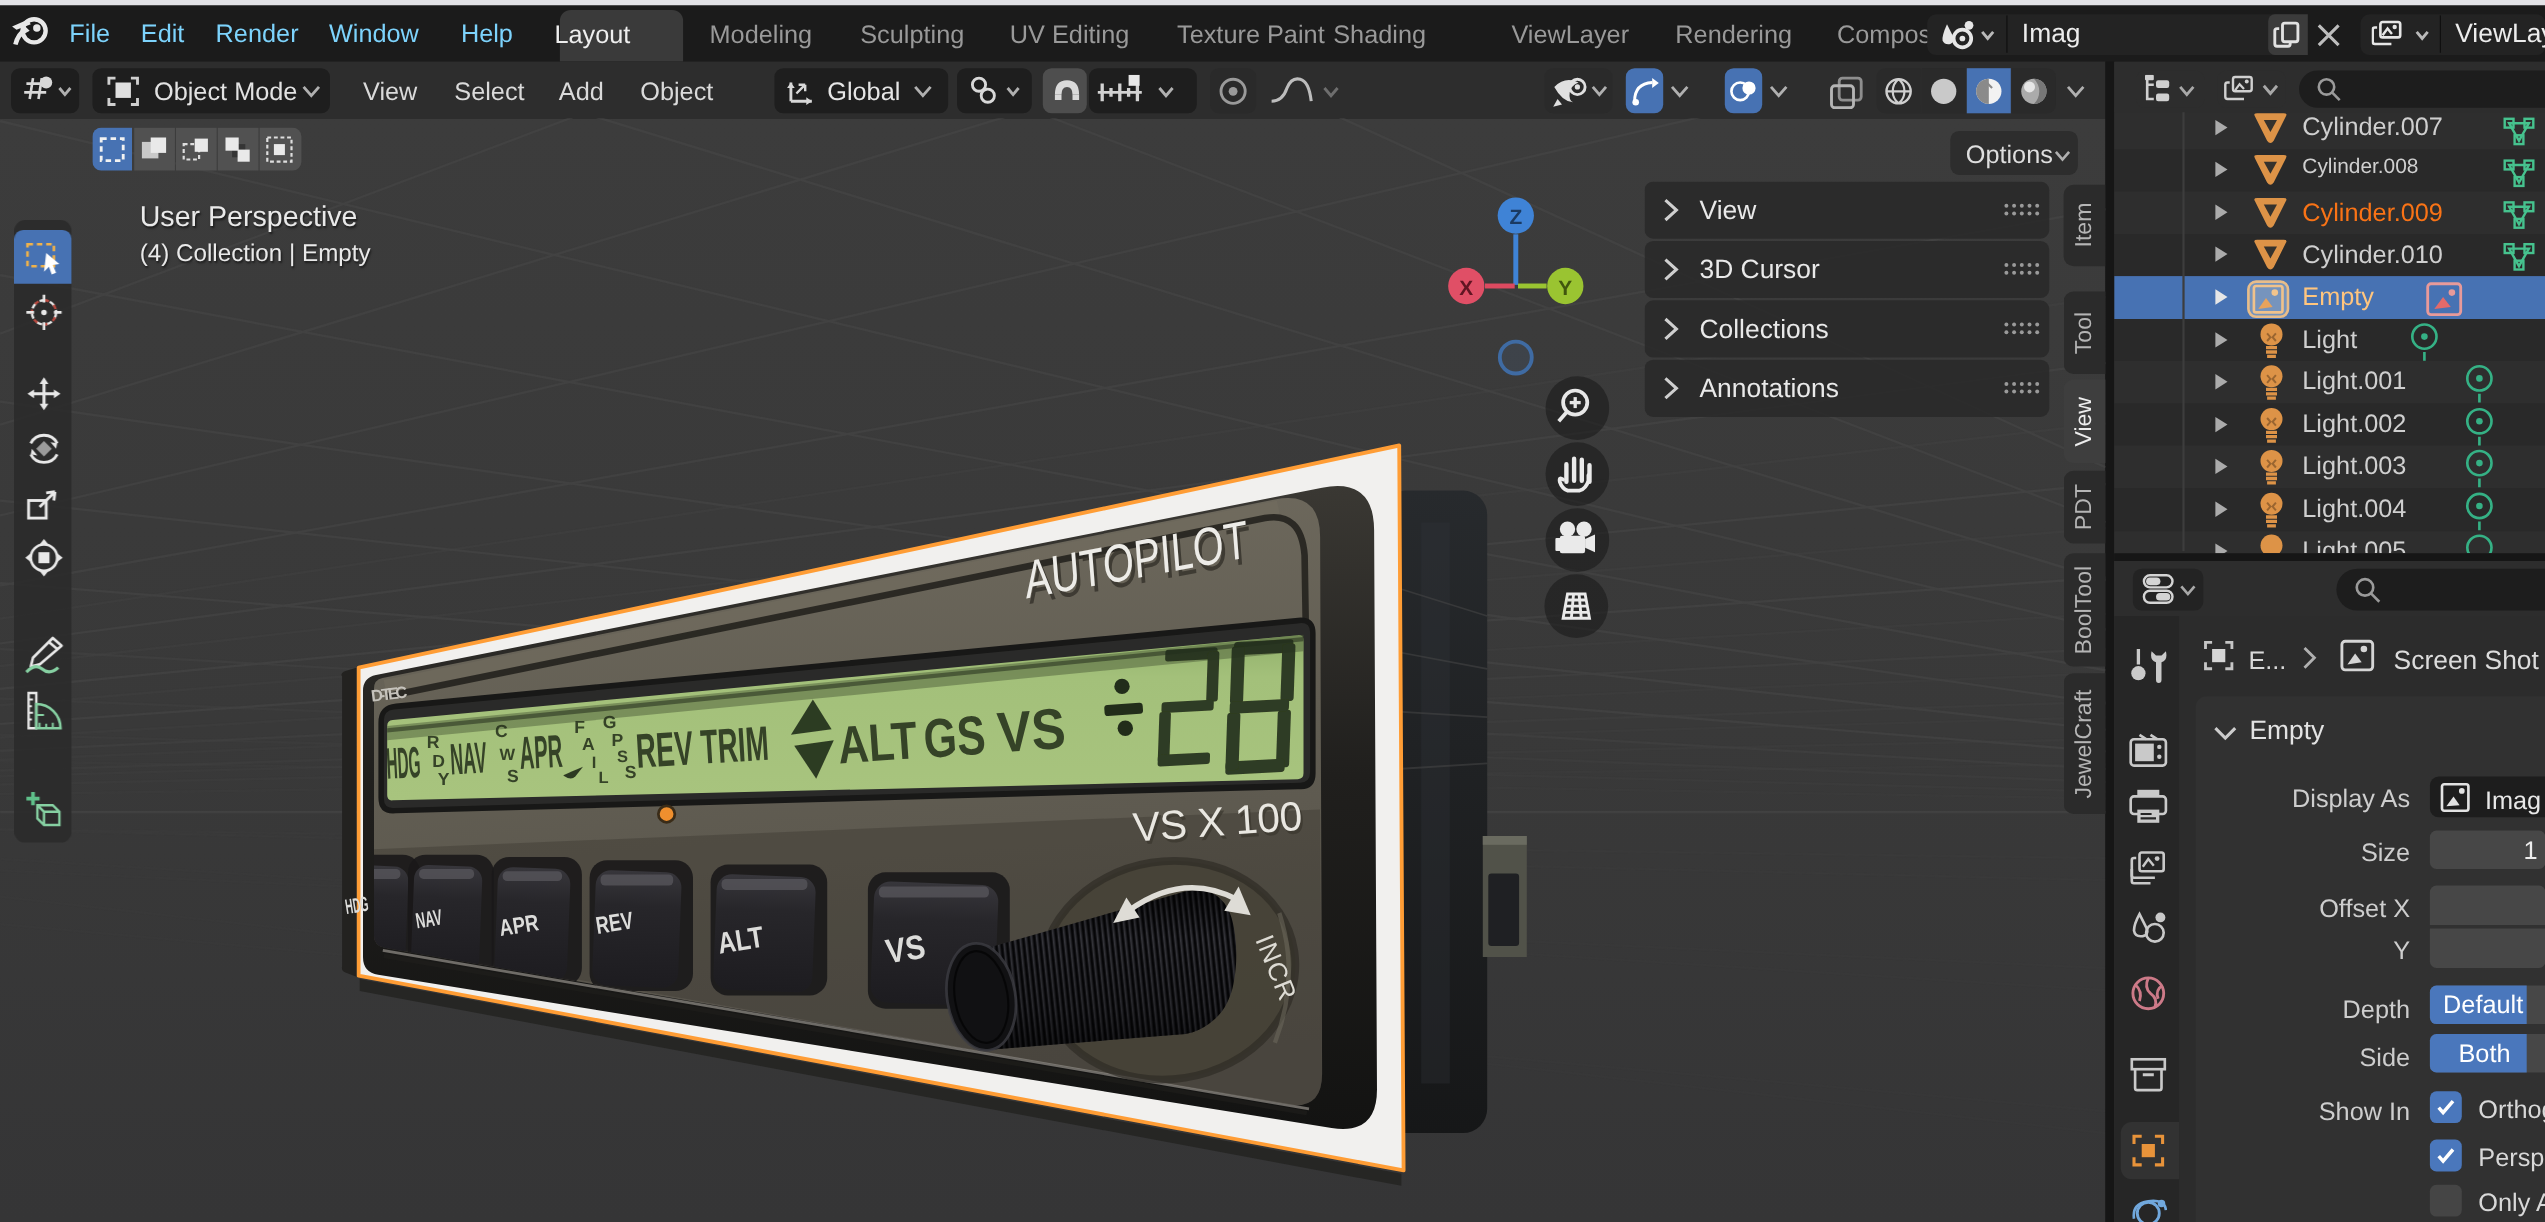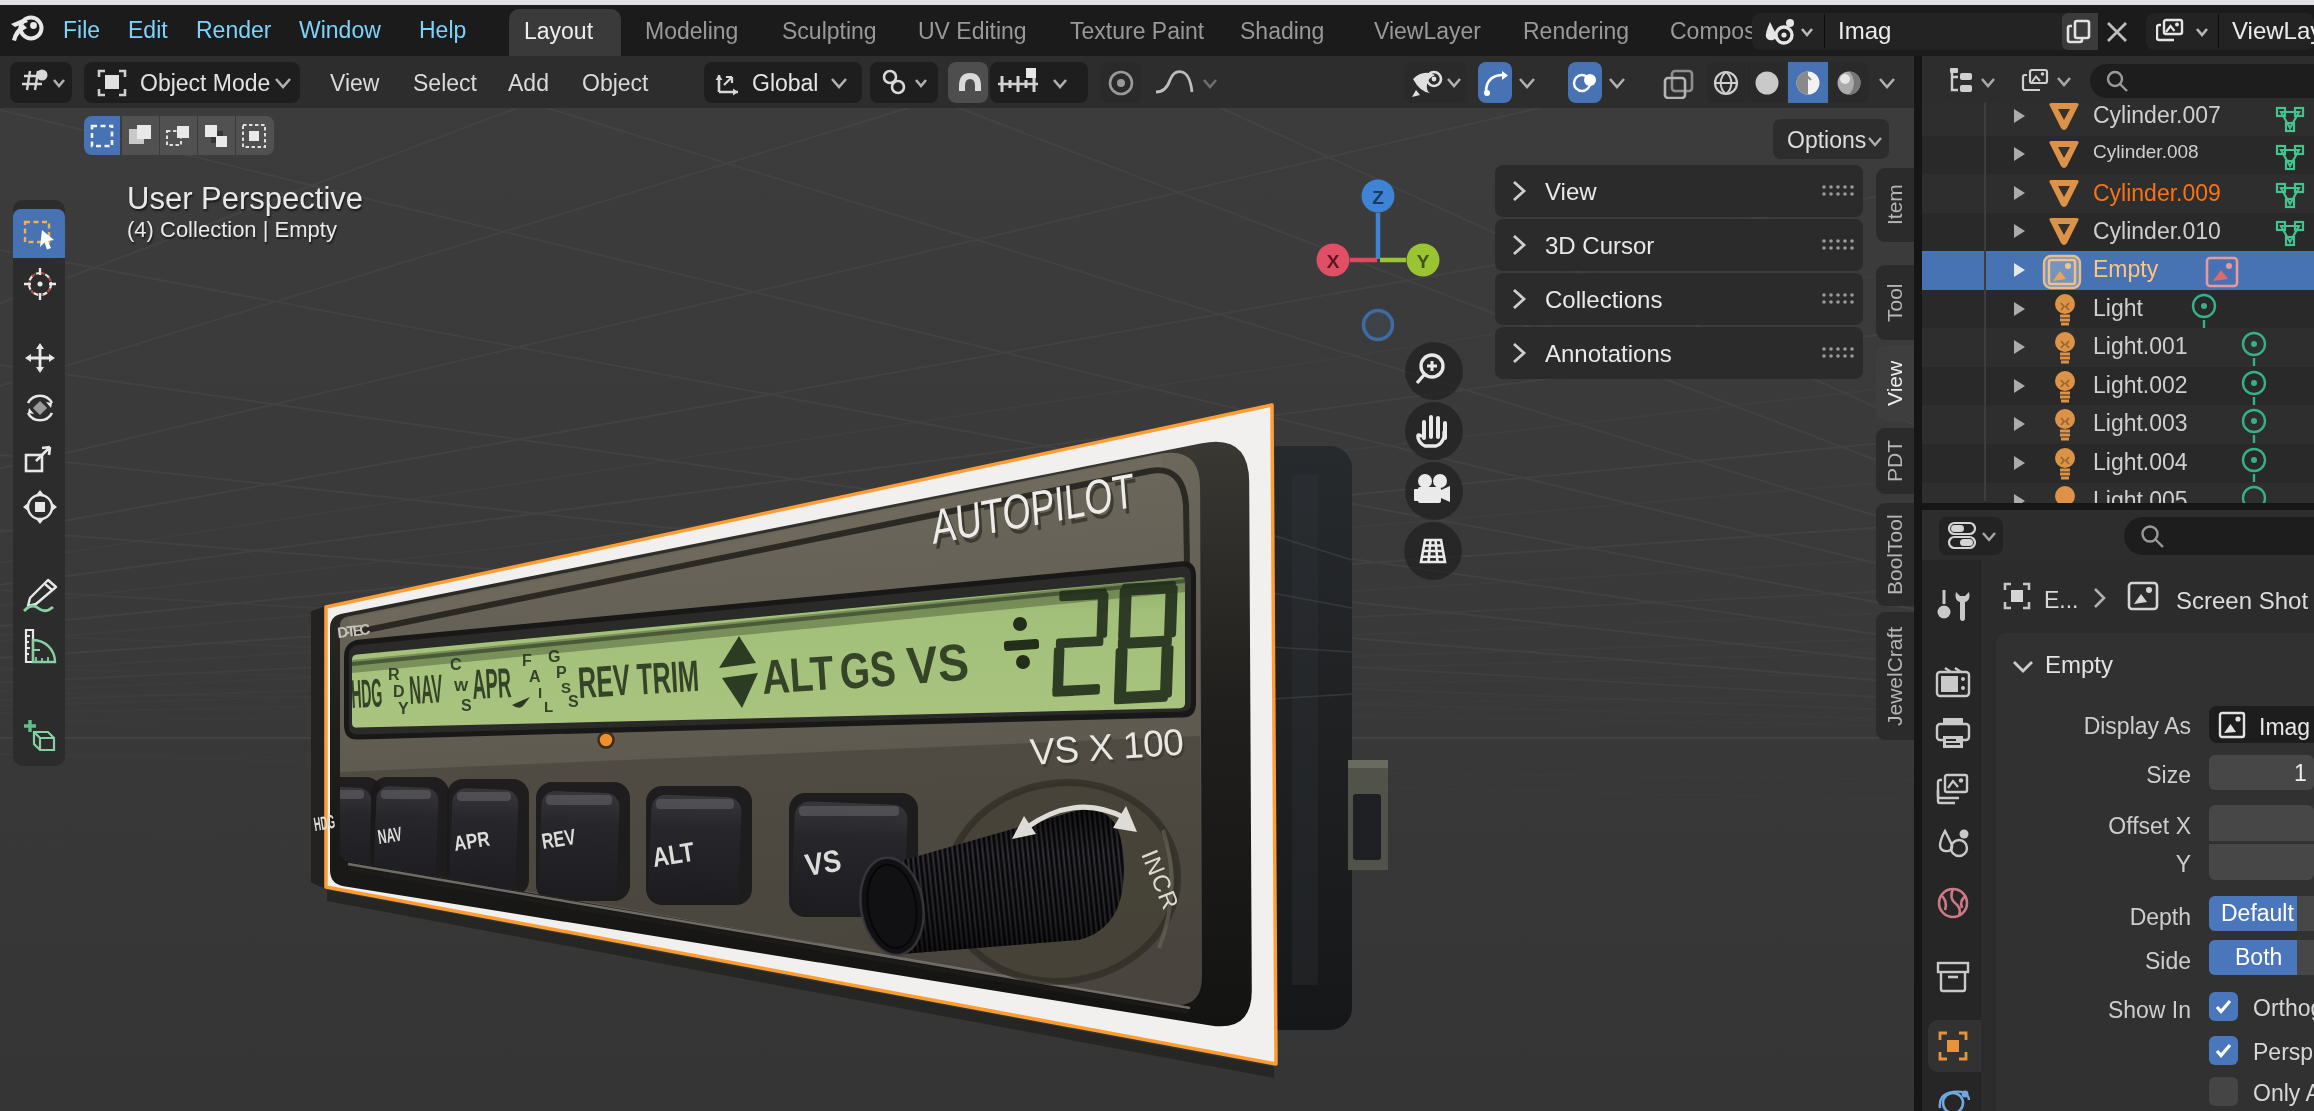--- a/index.html
+++ b/index.html
@@ -50,26 +50,26 @@
     <circle cx="21" cy="15" r="10.5" fill="none" stroke="#e8e8e8" stroke-width="4"></circle>
     <circle cx="23.5" cy="12.5" r="3.4" fill="#e8e8e8"></circle>
     <path d="M2 27 Q4 17 13 11 L17 15 Q8 19 6 28 Z" fill="#e8e8e8"></path>
     <path d="M1 11 L15 5 L18 9 L5 14 Z" fill="#e8e8e8"></path>
   </svg>
   <div class="txt menu" style="left:63px">File</div>
   <div class="txt menu" style="left:128px">Edit</div>
   <div class="txt menu" style="left:196px">Render</div>
   <div class="txt menu" style="left:299px">Window</div>
   <div class="txt menu" style="left:419px">Help</div>
-  <div class="txt wstab active" style="left:524px">Layout</div>
+  <div class="txt wstab active" style="left:504px">Layout</div>
   <div class="txt wstab" style="left:645px">Modeling</div>
   <div class="txt wstab" style="left:782px">Sculpting</div>
   <div class="txt wstab" style="left:918px">UV Editing</div>
   <div class="txt wstab" style="left:1070px">Texture Paint</div>
-  <div class="txt wstab" style="left:1240px">Shading</div>
+  <div class="txt wstab" style="left:1212px">Shading</div>
   <div class="txt wstab" style="left:1374px">ViewLayer</div>
   <div class="txt wstab" style="left:1523px">Rendering</div>
   <div class="txt wstab" style="left:1670px">Compositing</div>
 
   <div class="field" style="left:1752px;top:13px;width:310px;height:36px;background:#0000;border:1px solid #0000"></div>
   <div class="field" style="left:1752px;top:13px;width:342px;height:37px;background:#232323"></div>
   <svg class="abs" style="left:1762px;top:18px" width="52" height="28" viewBox="0 0 52 28">
     <path d="M8 4 L14 16 Q15 20 11 22 Q6 23 4 19 Q3 15 8 4 Z" fill="#e6e6e6"></path>
     <circle cx="22" cy="17" r="8" fill="none" stroke="#e6e6e6" stroke-width="3.4"></circle>
     <circle cx="22" cy="17" r="2.6" fill="#e6e6e6"></circle>
@@ -514,21 +514,21 @@
     <rect x="2" y="2" width="22" height="22" fill="none" stroke="#dedede" stroke-width="2" stroke-dasharray="3.5 2.5"></rect>
     <rect x="8" y="8" width="10" height="10" fill="#e9e9e9"></rect>
   </svg>
 
   <div class="abs" style="left:1773px;top:119px;width:116px;height:40px;background:#2d2d2d;border-radius:8px"></div>
   <div class="txt" style="left:1787px;top:127px;font-size:23px;color:#dedede">Options</div>
   <svg class="abs" style="left:1866px;top:136px" width="20" height="14" viewBox="0 0 20 14">
     <path d="M3 2 l6 7 l6 -7" fill="none" stroke="#b0b0b0" stroke-width="2.4"></path>
   </svg>
 
-  <div class="txt" style="left:127px;top:181px;font-size:31px;color:#e9e9e9;text-shadow:1px 2px 2px rgba(0,0,0,.6)">User Perspective</div>
+  <div class="txt" style="left:127px;top:181px;font-size:26px;color:#e9e9e9;text-shadow:1px 2px 2px rgba(0,0,0,.6)">User Perspective</div>
   <div class="txt" style="left:127px;top:217px;font-size:22px;color:#e9e9e9;text-shadow:1px 2px 2px rgba(0,0,0,.6)">(4) Collection | Empty</div>
 
   <div class="abs" style="left:13px;top:200px;width:52px;height:566px;background:#2b2b2b;opacity:.92;border-radius:10px"></div>
   <div class="abs" style="left:13px;top:209px;width:52px;height:49px;background:#4772b3;border-radius:8px 8px 0 0"></div>
   <svg class="abs" style="left:22px;top:216px" width="36" height="36" viewBox="0 0 36 36">
     <rect x="3" y="6" width="24" height="20" fill="none" stroke="#f0b24a" stroke-width="2.4" stroke-dasharray="5 3.5"></rect>
     <path d="M20 14 L32 24 L26 25 L29 32 L25 33.5 L22.5 26.5 L18 31 Z" fill="#fff"></path>
   </svg>
   <svg class="abs" style="left:22px;top:266px" width="36" height="36" viewBox="0 0 36 36">
     <circle cx="18" cy="18" r="11" fill="none" stroke="#e8e8e8" stroke-width="2.2" stroke-dasharray="5.5 4"></circle>

